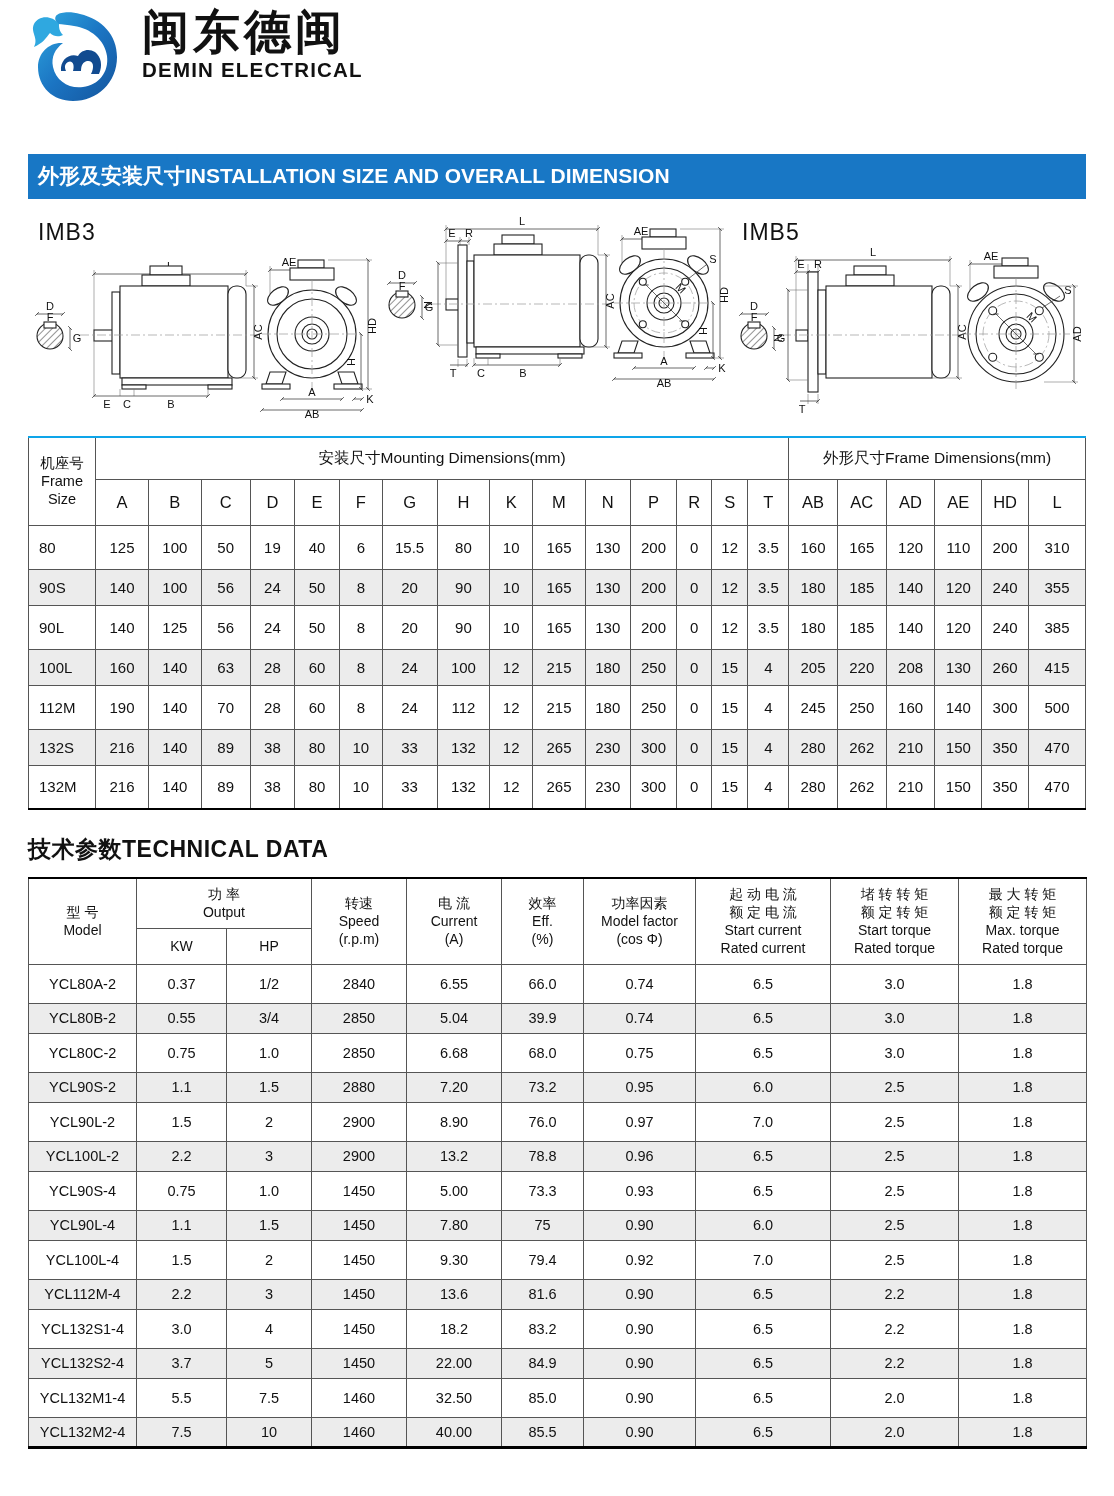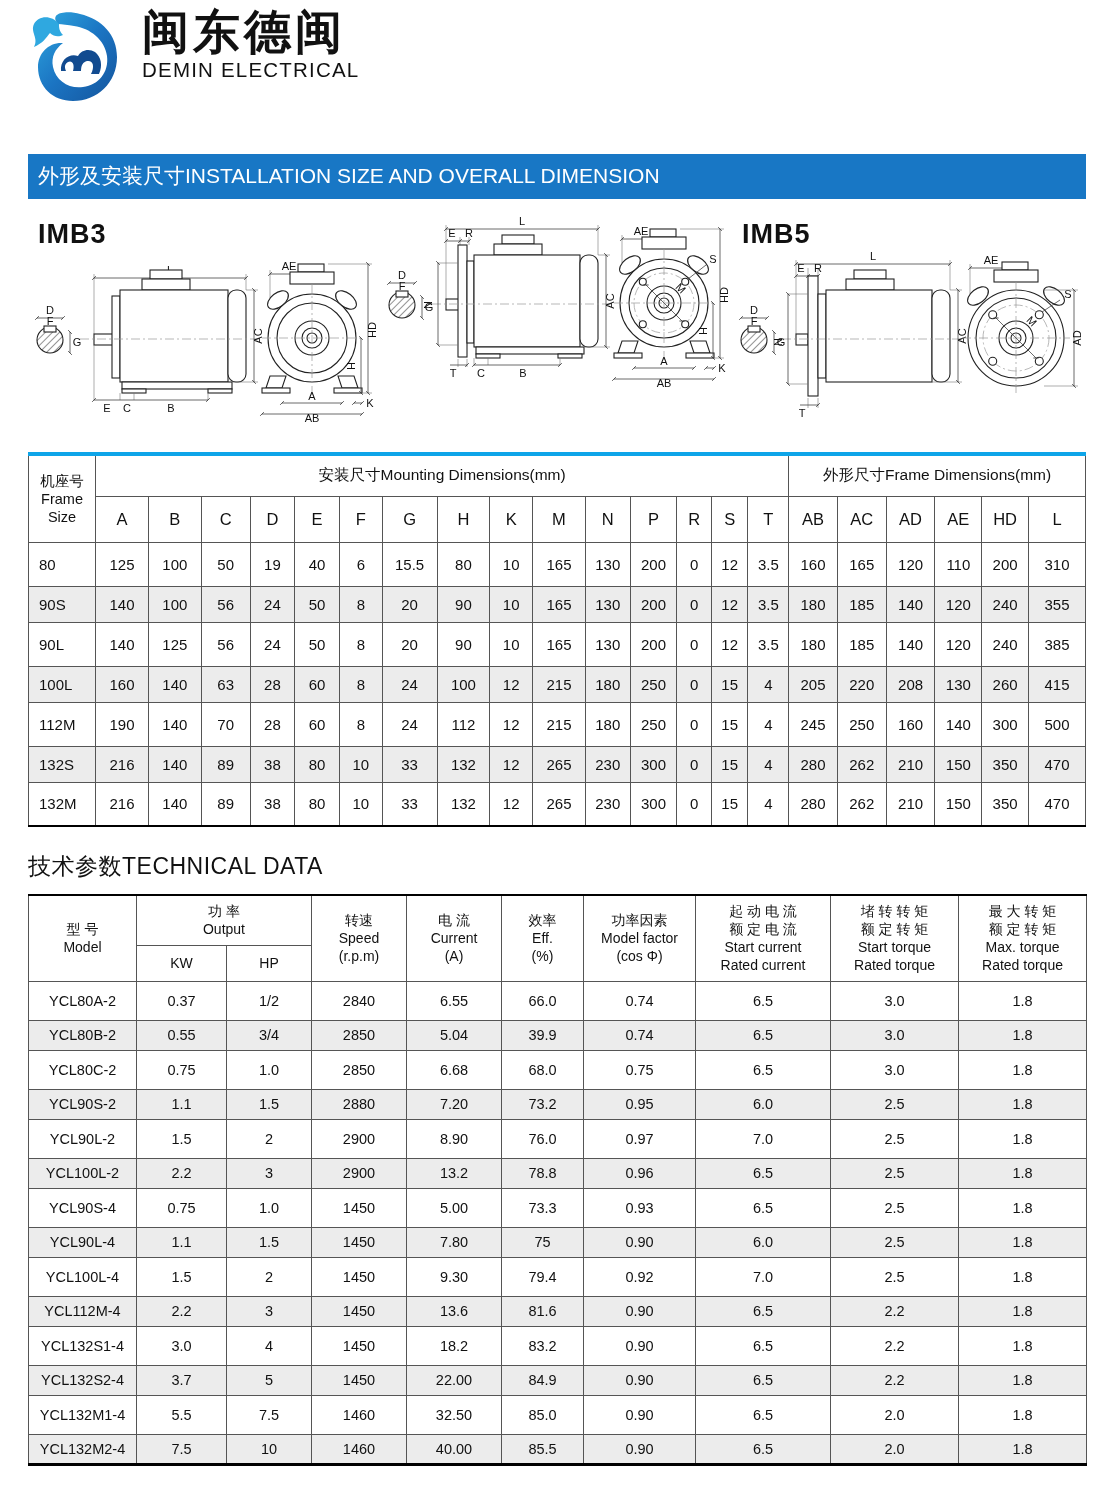--- a/index.html
+++ b/index.html
@@ -3,48 +3,48 @@
 <meta charset="utf-8">
 <style>
   *{margin:0;padding:0;box-sizing:border-box}
   html,body{background:#fff}
   body{width:1114px;height:1496px;overflow:hidden;font-family:"Liberation Sans",sans-serif;color:#111}
   .page{padding:8px 28px 0}
 
   
   .logo-row{display:flex;align-items:flex-start;gap:14px;height:112px}
   .logo-text .cn{font-size:47px;font-weight:700;letter-spacing:4px;line-height:1.02}
-  .logo-text .en{font-size:20.5px;font-weight:400;letter-spacing:1.2px;margin-top:2px}
+  .logo-text .en{font-size:20.5px;font-weight:700;letter-spacing:1.2px;margin-top:2px}
 
   
-  .bar{margin-top:34px;color:#fff;font-size:21px;padding:8px 10px 9px;font-weight:400}
+  .bar{margin-top:34px;color:#fff;font-size:21px;padding:8px 10px 9px;font-weight:700}
 
   
   .diagrams{display:flex;margin-top:16px}
   .diagram{width:352px}
-  .diagram-label{font-size:27px;font-weight:700;margin:4px 0 0 10px;letter-spacing:1px}
+  .diagram-label{font-size:23px;font-weight:400;margin:4px 0 0 10px;letter-spacing:1px}
   svg text{font-size:11px;fill:#111;text-anchor:middle;font-family:"Liberation Sans",sans-serif}
   .ol{stroke:#222;stroke-width:1.1;fill:#fff}
   .dl{stroke:#444;stroke-width:.8;fill:none}
   .xl{stroke:#777;stroke-width:.6}
   .cl{stroke:#999;stroke-width:.7;stroke-dasharray:9 3 2 3;fill:none}
 
   
   table{border-collapse:collapse;width:100%;table-layout:fixed;text-align:center}
   th,td{border:1px solid #555;font-weight:400;padding:1px 0;overflow:hidden}
-  .mtable{margin-top:26px;font-size:15px;border-top:4px solid #0ea5e9;border-bottom:2px solid #000}
+  .mtable{margin-top:14px;font-size:15px;border-top:2px solid #0ea5e9;border-bottom:2px solid #000}
   .mtable thead tr:first-child{height:42px;font-size:15.5px}
   .mtable thead tr:nth-child(2){height:46px;font-size:16.5px}
   .mtable thead th{white-space:pre-line}
   .mtable thead tr:first-child th:first-child{font-size:14.5px;line-height:1.25}
   .mtable tbody tr{height:44px}
   .mtable tbody tr:nth-child(even){background:#ececec;height:36px}
   .mtable tbody th{text-align:left;padding-left:10px}
 
-  .tech-title{margin-top:24px;font-size:23px;font-weight:400;letter-spacing:.5px}
+  .tech-title{margin-top:24px;font-size:23px;font-weight:700;letter-spacing:.5px}
   .ttable{margin-top:12px;font-size:14.5px;border-top:2px solid #000;border-bottom:3px solid #000}
   .ttable thead th{white-space:pre-line;font-size:14px;line-height:1.3}
   .ttable thead tr:first-child{height:50px}
   .ttable thead tr:nth-child(2){height:36px;font-size:15px}
   .ttable tbody tr{height:39px}
   .ttable tbody tr:nth-child(even){background:#ececec;height:30px}
 </style>
 </head>
 <body>
 

